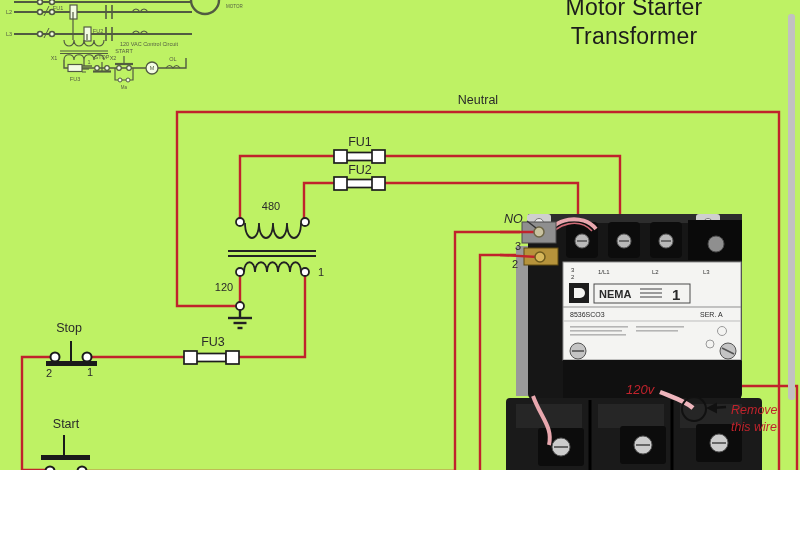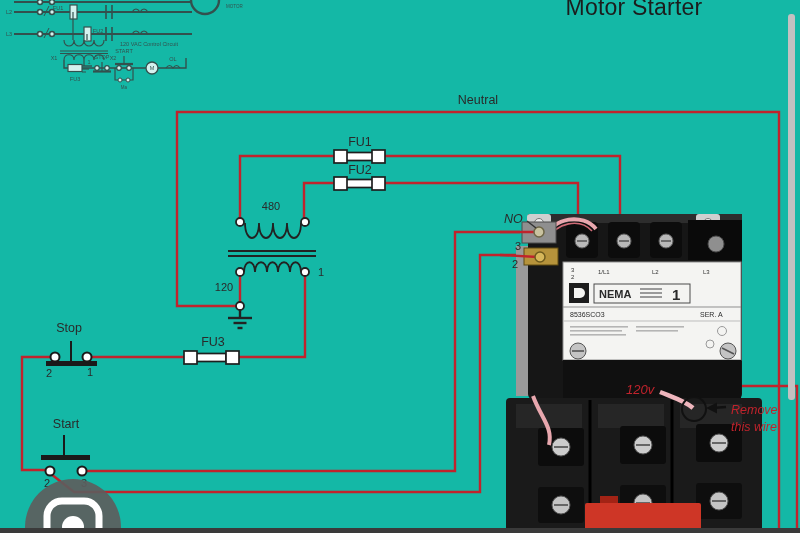--- a/index.html
+++ b/index.html
@@ -1,16 +1,16 @@
 <!DOCTYPE html>
 <html><head>
 <meta charset="utf-8">
 <style>
   html,body{margin:0;padding:0;background:#ffffff;}
-  #screen{position:relative;width:800px;height:533px;background:#14b8a6;overflow:hidden;
+  #screen{position:relative;width:800px;height:470px;background:#bef264;overflow:hidden;
           font-family:"Liberation Sans",sans-serif;}
   #title{position:absolute;left:534px;top:-7px;width:200px;text-align:center;
          font-size:23px;line-height:29px;color:#1c1c1c;letter-spacing:0.2px;}
   svg{position:absolute;left:0;top:0;}
   svg text{font-family:"Liberation Sans",sans-serif;fill:#2a2a2a;}
   .lbl{font-size:12.5px;}
   .num{font-size:11px;}
   .ital{font-style:italic;}
   .redtxt{fill:#c0232c;}
   .tiny{font-size:6px;fill:#333;}
@@ -19,20 +19,21 @@
                 background:#c2c1c1;border-radius:3px;}
   #bottom-strip{position:absolute;left:0;top:528px;width:800px;height:5px;background:#3a3a3a;}
 </style>
 </head>
 <body>
 
 <div id="screen">
 
   <div id="title">
     <div>Motor Starter</div>
+    <div>Transformer</div>
   </div>
 
   <svg width="800" height="533" viewBox="0 0 800 533">
 
     <g class="inset" stroke="#3a3a3a" stroke-width="1.6" fill="none" opacity="0.82" style="filter:blur(0.3px)">
 
       <line x1="14" y1="2" x2="192" y2="2" stroke-width="2"></line>
       <circle cx="40" cy="2" r="2.5" fill="#fff"></circle>
       <circle cx="52" cy="2" r="2.5" fill="#fff"></circle>
 

